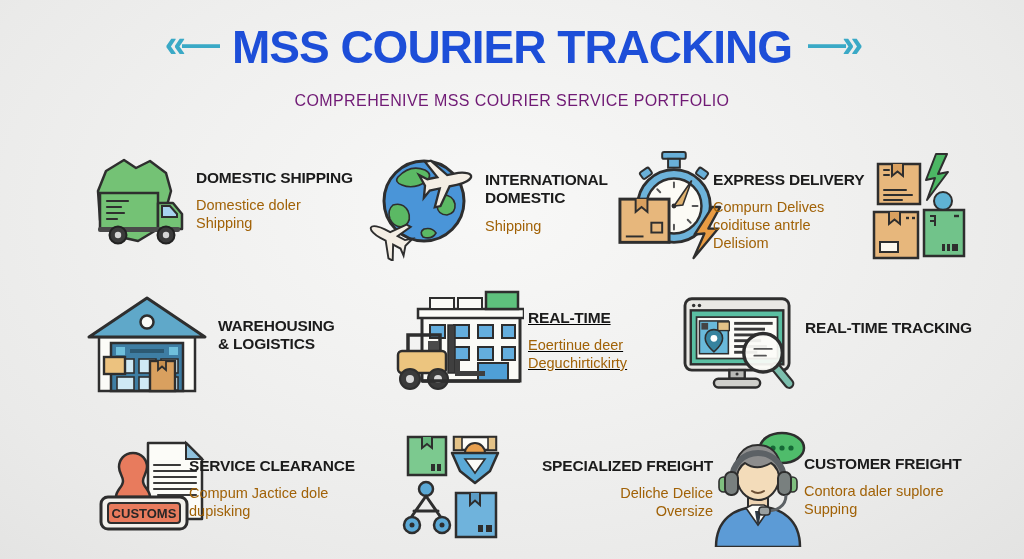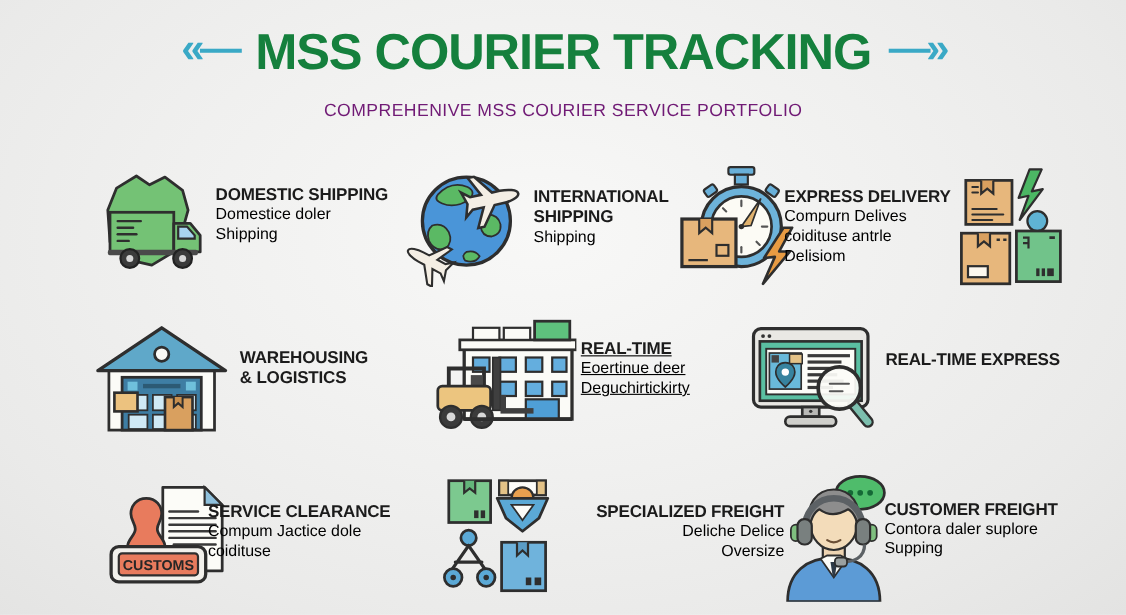--- a/index.html
+++ b/index.html
@@ -3,27 +3,27 @@
 <meta charset="utf-8">
 <style>
   html,body{margin:0;padding:0;}
   body{
     width:1024px;height:559px;position:relative;overflow:hidden;
     font-family:"Liberation Sans", sans-serif;
     background:radial-gradient(ellipse at 48% 38%, #f8f8f7 0%, #f0f0ef 45%, #eaeae9 75%, #e3e3e2 100%);
   }
   .header{position:absolute;top:24px;left:0;width:100%;display:flex;align-items:center;justify-content:center;gap:16px;}
   .arrow{font-size:38px;color:#3aa9c6;font-weight:700;letter-spacing:-4px;line-height:1;transform:translateY(-3px);}
-  .main-title{font-size:46px;font-weight:800;color:#15803d;letter-spacing:-1px;line-height:1;white-space:nowrap;}
+  .main-title{font-size:46px;font-weight:800;color:#1d4ed8;letter-spacing:-1px;line-height:1;white-space:nowrap;}
   .sub{position:absolute;top:92px;left:0;width:100%;text-align:center;font-size:16px;font-weight:500;color:#701a75;letter-spacing:0.4px;}
   .svc{position:absolute;}
   .svc svg{width:100%;height:100%;display:block;}
   .txt{position:absolute;width:200px;}
   .t{font-size:15.5px;font-weight:700;color:#1b1b1b;line-height:1.18;white-space:pre-line;letter-spacing:-0.2px;}
-  .d{font-size:14.5px;color:#000000;line-height:1.22;white-space:pre-line;margin-top:0;}
+  .d{font-size:14.5px;color:#a16207;line-height:1.22;white-space:pre-line;margin-top:10px;}
   #svc0{left:74px;top:147px;width:116px;height:108px;}
   #svc1{left:364px;top:149px;width:112px;height:112px;}
   #svc2{left:616px;top:149px;width:112px;height:114px;}
   #svc3{left:872px;top:147px;width:94px;height:118px;}
   #svc4{left:86px;top:291px;width:122px;height:106px;}
   #svc5{left:392px;top:289px;width:132px;height:110px;}
   #svc6{left:678px;top:293px;width:120px;height:106px;}
   #svc7{left:96px;top:439px;width:118px;height:104px;}
   #svc8{left:400px;top:429px;width:104px;height:116px;}
   #svc9{left:706px;top:427px;width:104px;height:120px;}
@@ -83,21 +83,21 @@
     </g>
     <defs>
       <path id="pl" d="M0 -17 C2.5 -17 4 -11 4 -6 L4 -1 16 8 16 12 4 6 4 13 8 18 0 15.5 -8 18 -4 13 -4 6 -16 12 -16 8 -4 -1 -4 -6 C-4 -11 -2.5 -17 0 -17 Z"></path>
     </defs>
     <use href="#pl" transform="translate(83,32) rotate(78) scale(1.45)" fill="#f4eee4" stroke="#2e2e2e" stroke-width="1.6"></use>
     <use href="#pl" transform="translate(25,88) rotate(-62) scale(1.2)" fill="#f4eee4" stroke="#2e2e2e" stroke-width="1.6"></use>
   </svg>
 </div>
 <div class="txt" id="txt1">
   <div class="t">INTERNATIONAL
-SHIPPING</div>
+DOMESTIC</div>
   <div class="d">Shipping</div>
 </div>
 
 <div class="svc" id="svc2">
   <svg viewBox="0 0 114 114">
     <rect x="47" y="2" width="24" height="7" rx="2" fill="#69b0d9" stroke="#2e2e2e" stroke-width="2"></rect>
     <rect x="53" y="9" width="12" height="9" fill="#69b0d9" stroke="#2e2e2e" stroke-width="2"></rect>
     <rect x="25" y="20" width="11" height="8" rx="2" transform="rotate(-35 30 24)" fill="#69b0d9" stroke="#2e2e2e" stroke-width="2"></rect>
     <rect x="82" y="20" width="11" height="8" rx="2" transform="rotate(35 88 24)" fill="#69b0d9" stroke="#2e2e2e" stroke-width="2"></rect>
     <circle cx="59" cy="57" r="37" fill="#6db3da" stroke="#2e2e2e" stroke-width="3"></circle>
@@ -243,21 +243,21 @@
     <rect x="52" y="80" width="16" height="9" fill="#b9b9b6" stroke="#2e2e2e" stroke-width="2.5"></rect>
     <circle cx="60" cy="84" r="1.6" fill="#333"></circle>
     <rect x="36" y="89" width="48" height="9" rx="4.5" fill="#cfcfcb" stroke="#2e2e2e" stroke-width="2.5"></rect>
     <line x1="100" y1="77" x2="114" y2="94" stroke="#2e2e2e" stroke-width="11" stroke-linecap="round"></line>
     <line x1="100" y1="77" x2="114" y2="94" stroke="#7cbfae" stroke-width="6.5" stroke-linecap="round"></line>
     <circle cx="87" cy="62" r="20" fill="rgba(252,252,248,0.93)" stroke="#2e2e2e" stroke-width="3.5"></circle>
     <path d="M78 58 h18 M78 65 h12" stroke="#555" stroke-width="2" stroke-linecap="round"></path>
   </svg>
 </div>
 <div class="txt" id="txt6">
-  <div class="t">REAL-TIME EXPRESS</div>
+  <div class="t">REAL-TIME TRACKING</div>
 </div>
 
 <div class="svc" id="svc7">
   <svg viewBox="0 0 118 104">
     <path d="M52 4 h38 l16 16 v60 h-54 z" fill="#fcfcf8" stroke="#2e2e2e" stroke-width="2.5" stroke-linejoin="round"></path>
     <path d="M90 4 v16 h16 z" fill="#8fc1dd" stroke="#2e2e2e" stroke-width="2"></path>
     <g stroke="#3a3a3a" stroke-width="2.2" stroke-linecap="round">
       <line x1="58" y1="26" x2="84" y2="26"></line>
         <line x1="58" y1="32" x2="100" y2="32"></line>
       <line x1="58" y1="38" x2="100" y2="38"></line>
@@ -267,21 +267,21 @@
     </g>
     <path d="M37 14 c-9 0 -14 7 -14 14 0 6 4 9 4 14 0 6 -7 9 -7 16 h34 c0 -7 -7 -10 -7 -16 0 -5 4 -8 4 -14 0 -7 -5 -14 -14 -14 z" fill="#e87b5d" stroke="#2e2e2e" stroke-width="2.5" stroke-linejoin="round"></path>
     <rect x="5" y="58" width="86" height="32" rx="7" fill="#f2f1ec" stroke="#2e2e2e" stroke-width="3"></rect>
     <rect x="12" y="64" width="72" height="20" rx="3" fill="#e87b5d" stroke="#2e2e2e" stroke-width="2"></rect>
     <text x="48" y="79" text-anchor="middle" font-size="13" font-weight="bold" fill="#262626" font-family="Liberation Sans, sans-serif">CUSTOMS</text>
   </svg>
 </div>
 <div class="txt" id="txt7">
   <div class="t">SERVICE CLEARANCE</div>
   <div class="d">Compum Jactice dole
-coidituse</div>
+dupisking</div>
 </div>
 
 <div class="svc" id="svc8">
   <svg viewBox="0 0 100 116">
     <rect x="6" y="8" width="38" height="38" fill="#7cc98f" stroke="#2e2e2e" stroke-width="2.5"></rect>
     <path d="M20 8 v11 l5 -4 5 4 V8" fill="#63b57a" stroke="#2e2e2e" stroke-width="2"></path>
     <g fill="#2e2e2e">
         <rect x="29" y="35" width="4" height="7"></rect>
         <rect x="35" y="35" width="4" height="7"></rect>
       </g>

